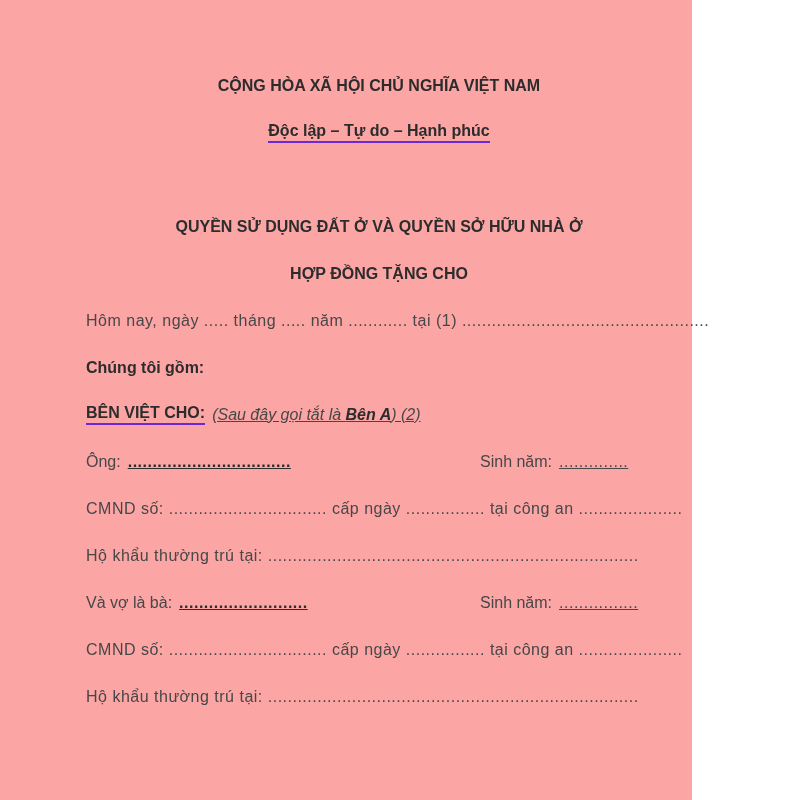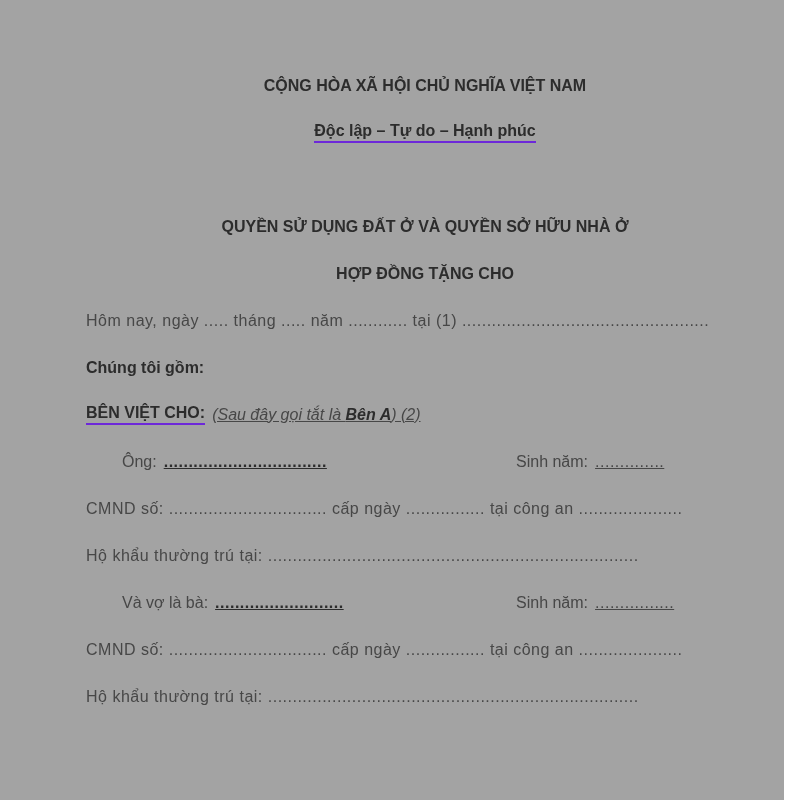--- a/index.html
+++ b/index.html
@@ -9,39 +9,38 @@
   }
   body {
     width: 800px;
     height: 800px;
     font-family: "Liberation Sans", "DejaVu Sans", sans-serif;
     color: #474747;
     overflow: hidden;
   }
   .doc {
     box-sizing: border-box;
-    width: 784px;
+    width: 692px;
     height: 800px;
     padding: 62px 20px 0 86px;
-    background: #a3a3a3;
+    background: #fca5a5;
   }
   .line {
     height: 47px;
     display: flex;
     align-items: center;
     font-size: 16px;
     white-space: pre;
   }
   .line.center { justify-content: center; }
   .line.cols {
     display: grid;
     grid-template-columns: 394px auto;
     align-items: center;
     justify-content: start;
-    margin-left: 36px;
   }
   .col { display: flex; align-items: center; white-space: pre; }
   .b  { font-weight: 700; color: #2c2c2c; }
   .u  { border-bottom: 2px solid #6d28d9; padding-bottom: 1px; }
   .i  { font-style: italic; }
   .bi { font-weight: 700; font-style: italic; color: #2c2c2c; }
   .gap { margin-left: 7px; text-decoration: underline; }
   .dots { letter-spacing: 0.5px; }
 </style>
 </head>

